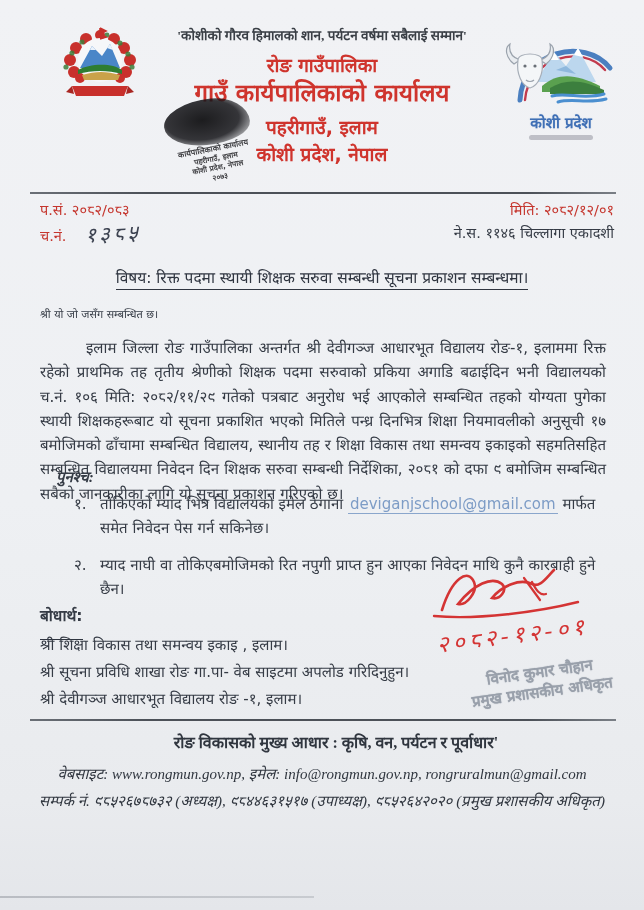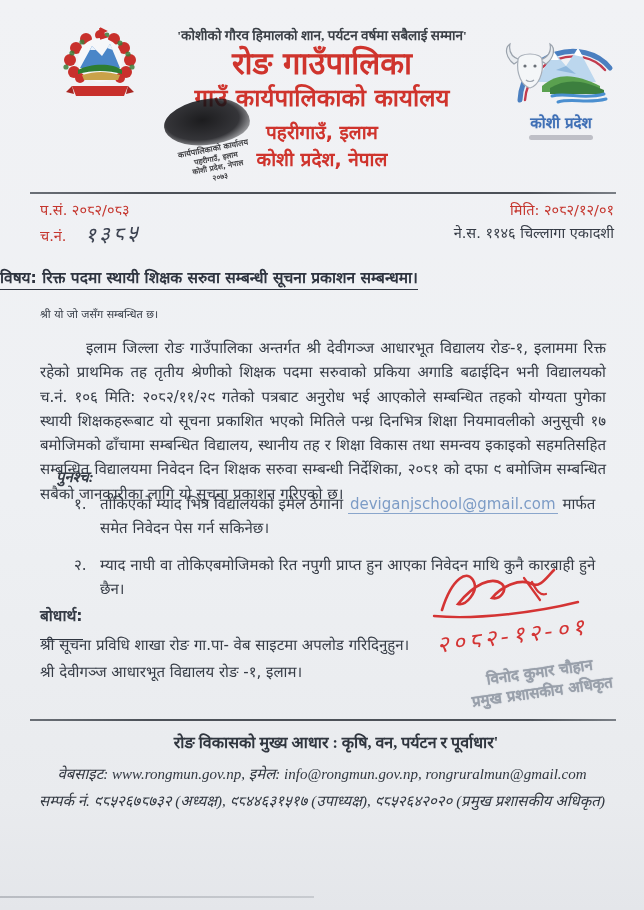--- a/index.html
+++ b/index.html
@@ -16,21 +16,21 @@
     color:#353b45;
   }
   
   .quote{
     position:absolute; top:26px; left:0; right:0;
     text-align:center;
     font-size:13.5px; font-weight:bold; color:#3a3f46;
     font-family:"Liberation Serif","DejaVu Serif",serif;
   }
   .title-block{ position:absolute; top:44px; left:150px; width:344px; text-align:center; }
-  .t1{ font-size:31px; font-weight:bold; color:#cf342d; line-height:1.25; }
+  .t1{ font-size:19px; font-weight:bold; color:#cf342d; line-height:1.25;margin-top:10px; }
   .t2{ font-size:24px; font-weight:bold; color:#cf342d; line-height:1.3; }
   .t3{ font-size:19px; font-weight:bold; color:#cf342d; line-height:1.5; margin-top:4px;}
   .t4{ font-size:19px; font-weight:bold; color:#cf342d; line-height:1.4; }
 
   .emblem{ position:absolute; left:52px; top:26px; width:96px; height:84px; }
   .koshi{ position:absolute; left:492px; top:30px; width:138px; height:110px; text-align:center;}
   .koshi-text{ font-size:15px; font-weight:bold; color:#3f6fb5; margin-top:-6px;
                text-shadow:0 0 1px rgba(120,160,210,.5); }
   .koshi-sub{ width:64px; height:5px; margin:3px auto 0; border-radius:3px;
               background:rgba(150,150,160,.55); }
@@ -65,22 +65,22 @@
   .ref-row{ display:flex; justify-content:space-between; align-items:flex-start; }
   .red{ color:#c5362e; }
   .chalani-hand{
     display:inline-block; margin-left:14px;
     font-size:21px; color:#3c4250; letter-spacing:3px;
     transform:rotate(-3deg); font-style:italic;
   }
   .ns{ color:#353b45; margin-top:3px; }
 
   
-  .subject{ position:absolute; top:266px; left:0; right:0; 
-            font-size:15.5px; font-weight:bold; color:#2f3540; }
+  .subject{ position:absolute; top:266px; left:0; right:0; text-align:center;
+            font-size:15.5px; font-weight:normal; color:#2f3540; }
   .subject span{ border-bottom:1.5px solid #2f3540; padding-bottom:2px; }
 
   .salutation{ position:absolute; top:306px; left:40px; font-size:11px; }
 
   .body-par{
     position:absolute; top:336px; left:40px; width:566px;
     font-size:15px; line-height:1.62; text-align:justify; text-indent:46px;
     color:#343a44;
   }
 
@@ -236,20 +236,21 @@
       <span><span>तोकिएको म्याद भित्र विद्यालयको इमेल ठेगाना </span><span class="email-link">deviganjschool@gmail.com</span><span> मार्फत समेत निवेदन पेस गर्न सकिनेछ।</span></span>
     </div>
     <div class="ps-item">
       <span class="ps-num">२.</span>
       <span>म्याद नाघी वा तोकिएबमोजिमको रित नपुगी प्राप्त हुन आएका निवेदन माथि कुनै कारबाही हुने छैन।</span>
     </div>
   </div>
 
   <div class="bodhartha"><span>बोधार्थ:</span></div>
   <div class="cc-list">
+    <div>श्री शिक्षा विकास तथा समन्वय इकाइ , इलाम।</div>
     <div>श्री सूचना प्रविधि शाखा रोङ गा.पा- वेब साइटमा अपलोड गरिदिनुहुन।</div>
     <div>श्री देवीगञ्ज आधारभूत विद्यालय रोङ -१, इलाम।</div>
   </div>
 
   <div class="sig-wrap">
     <svg class="sig-svg" width="170" height="62" viewBox="0 0 170 62" xmlns="http://www.w3.org/2000/svg">
       <path d="M14 50 C24 18 40 8 46 22 C50 32 38 46 30 44 C46 24 64 16 74 24 C80 30 72 40 64 38 C74 26 92 18 104 24 C112 28 118 18 126 10" stroke="#d43434" stroke-width="2.6" fill="none" stroke-linecap="round"></path>
       <path d="M96 18 L112 40 M104 22 C108 30 112 36 118 34" stroke="#d43434" stroke-width="2.2" fill="none" stroke-linecap="round"></path>
       <path d="M6 56 C50 60 110 52 150 42" stroke="#d43434" stroke-width="2.4" fill="none" stroke-linecap="round"></path>
     </svg>

